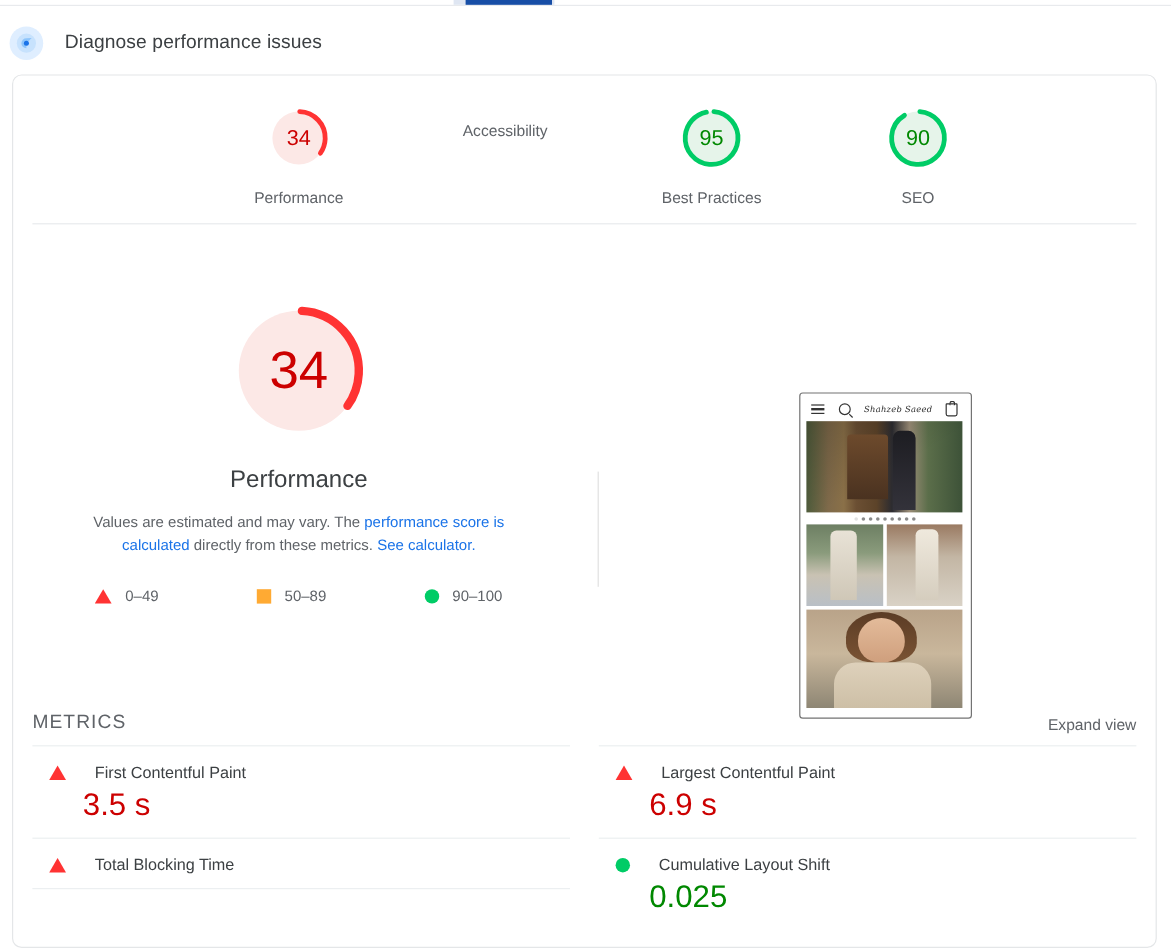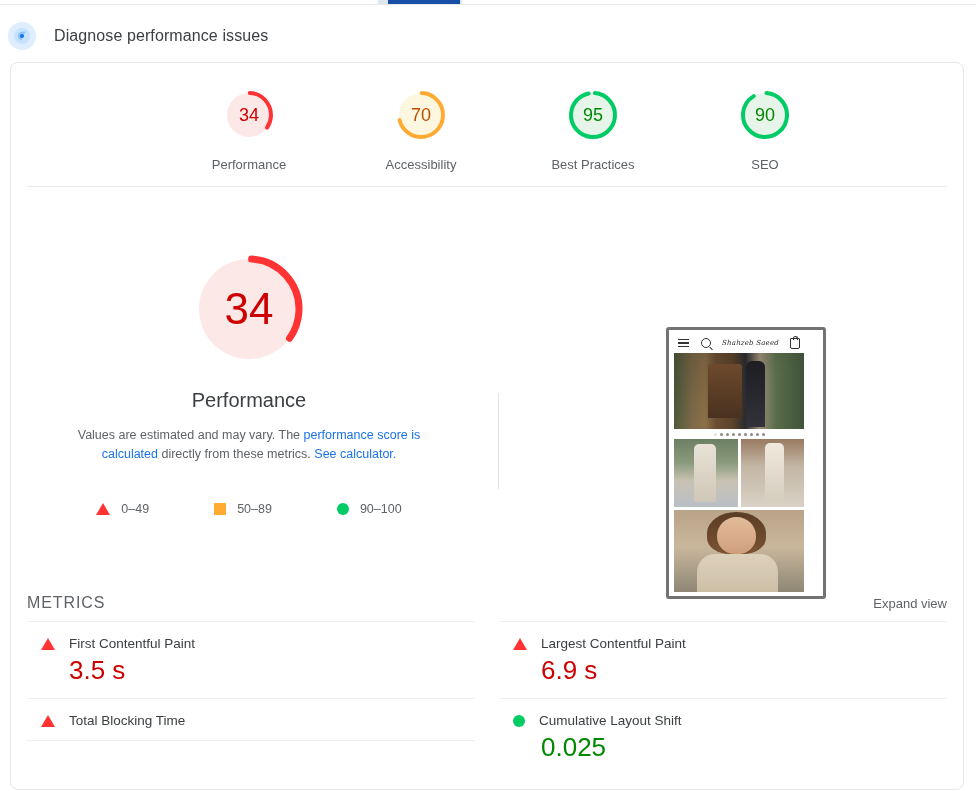--- a/index.html
+++ b/index.html
@@ -170,24 +170,24 @@
     text-align: center;
     font-size: 12.5px;
     line-height: 19px;
     color: #5f6368;
   }
   .hero-note a {
     color: #1a73e8;
     text-decoration: none;
   }
   .legend {
-    margin-top: 38px;
-    display: flex;
-    align-items: center;
-    gap: 65px;
+    margin-top: 26px;
+    display: flex;
+    align-items: center;
+    gap: 82px;
     text-align: center;
   }
   .legend-item {
     display: flex;
     align-items: center;
     gap: 11px;
     font-size: 12.5px;
     color: #5f6368;
   }
   .swatch-tri {
@@ -210,22 +210,22 @@
     position: absolute;
     left: 487px; top: 180px;
     width: 1px; height: 96px;
     background: #e0e0e0;
   }
 
   
   .thumb-frame {
     position: absolute;
     left: 655px; top: 114px;
-    width: 160px; height: 272px;
-    border: 3px solid #737373;
+    width: 144px; height: 272px;
+    border: 1px solid #737373;
     border-radius: 3px;
     background: #fff;
     box-sizing: border-box;
     padding: 3px;
     overflow: hidden;
   }
   .site { width: 134px; }
   .site-bar {
     height: 20px;
     display: flex;
@@ -411,21 +411,21 @@
     gap: 24px;
   }
   .metrics-col { width: 448px; }
   .metric {
     padding: 14px 0 12px 0;
     border-top: 1px solid #eceff1;
   }
   .metric-head {
     display: flex;
     align-items: center;
-    gap: 14px;
+    gap: 24px;
     padding-left: 14px;
   }
   .metric-title {
     font-size: 13.5px;
     color: #3c4043;
   }
   .metric-value {
     margin-top: 3px;
     padding-left: 42px;
     font-size: 26px;
@@ -476,27 +476,20 @@
         <svg width="56" height="56" viewBox="0 0 56 56">
           <circle cx="28" cy="28" r="22" fill="#fce8e6"></circle>
           <circle cx="28" cy="28" r="22" fill="none" stroke="#f33" stroke-width="4" stroke-linecap="round" stroke-dasharray="47 138" transform="rotate(-88 28 28)"></circle>
         </svg>
         <div class="gauge-num" style="color:#c00">34</div>
       </div>
       <div class="gauge-label">Performance</div>
     </div>
 
     <div class="gauge-item">
-      <div class="gauge-ring">
-        <svg width="56" height="56" viewBox="0 0 56 56">
-          <circle cx="28" cy="28" r="22" fill="#fef7e0"></circle>
-          <circle cx="28" cy="28" r="22" fill="none" stroke="#fa3" stroke-width="4" stroke-linecap="round" stroke-dasharray="97 142" transform="rotate(-88 28 28)"></circle>
-        </svg>
-        <div class="gauge-num" style="color:#b95000">70</div>
-      </div>
       <div class="gauge-label">Accessibility</div>
     </div>
 
     <div class="gauge-item">
       <div class="gauge-ring">
         <svg width="56" height="56" viewBox="0 0 56 56">
           <circle cx="28" cy="28" r="22" fill="#e6f4ea"></circle>
           <circle cx="28" cy="28" r="22" fill="none" stroke="#0c6" stroke-width="4" stroke-linecap="round" stroke-dasharray="131 108" transform="rotate(-85 28 28)"></circle>
         </svg>
         <div class="gauge-num" style="color:#080">95</div>

